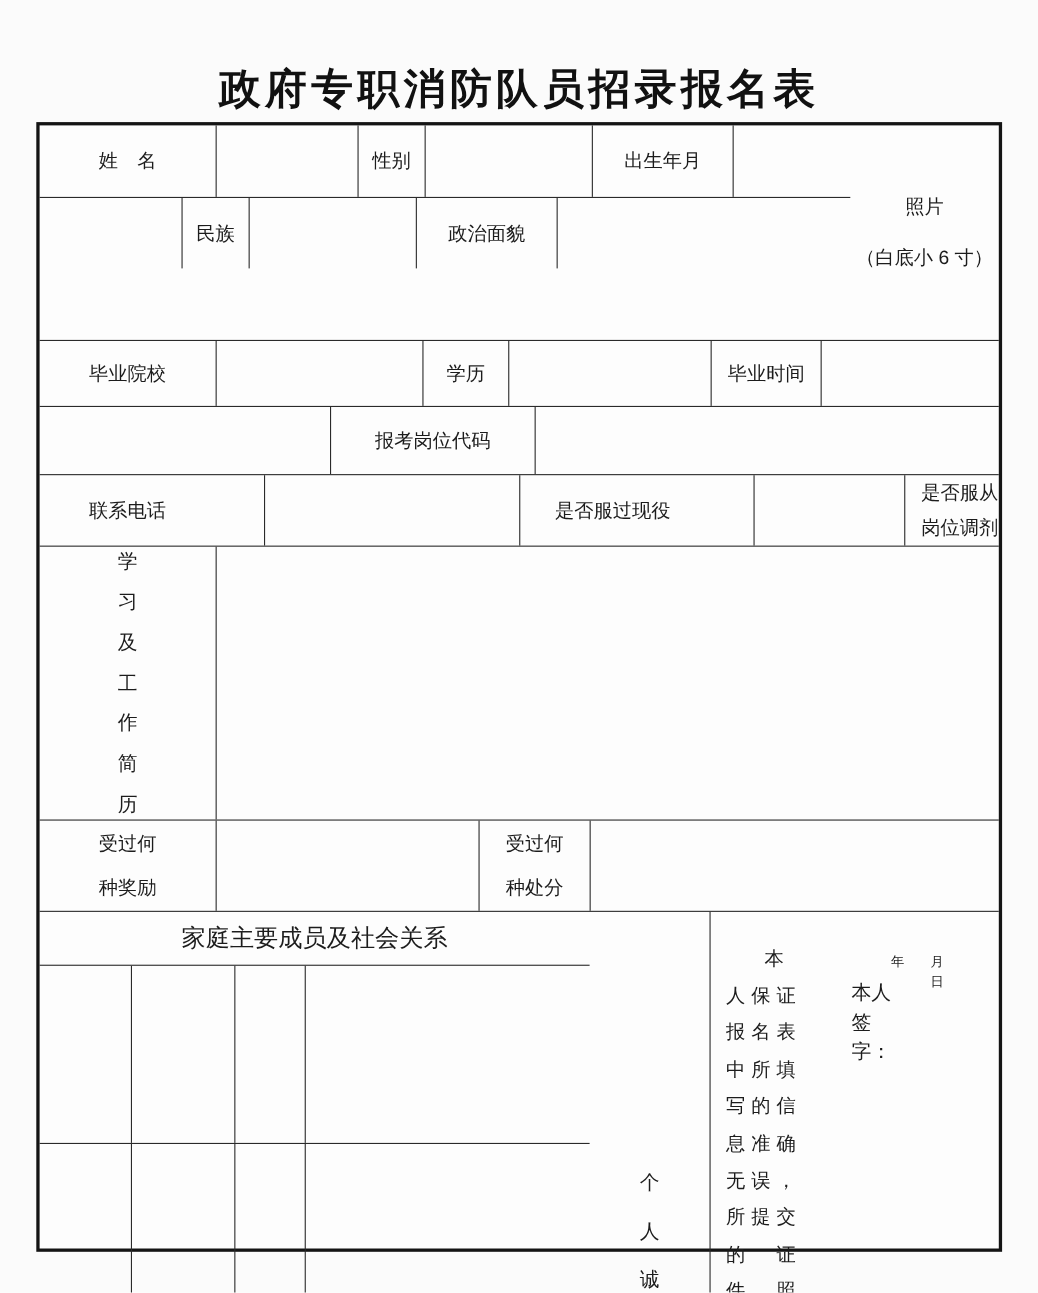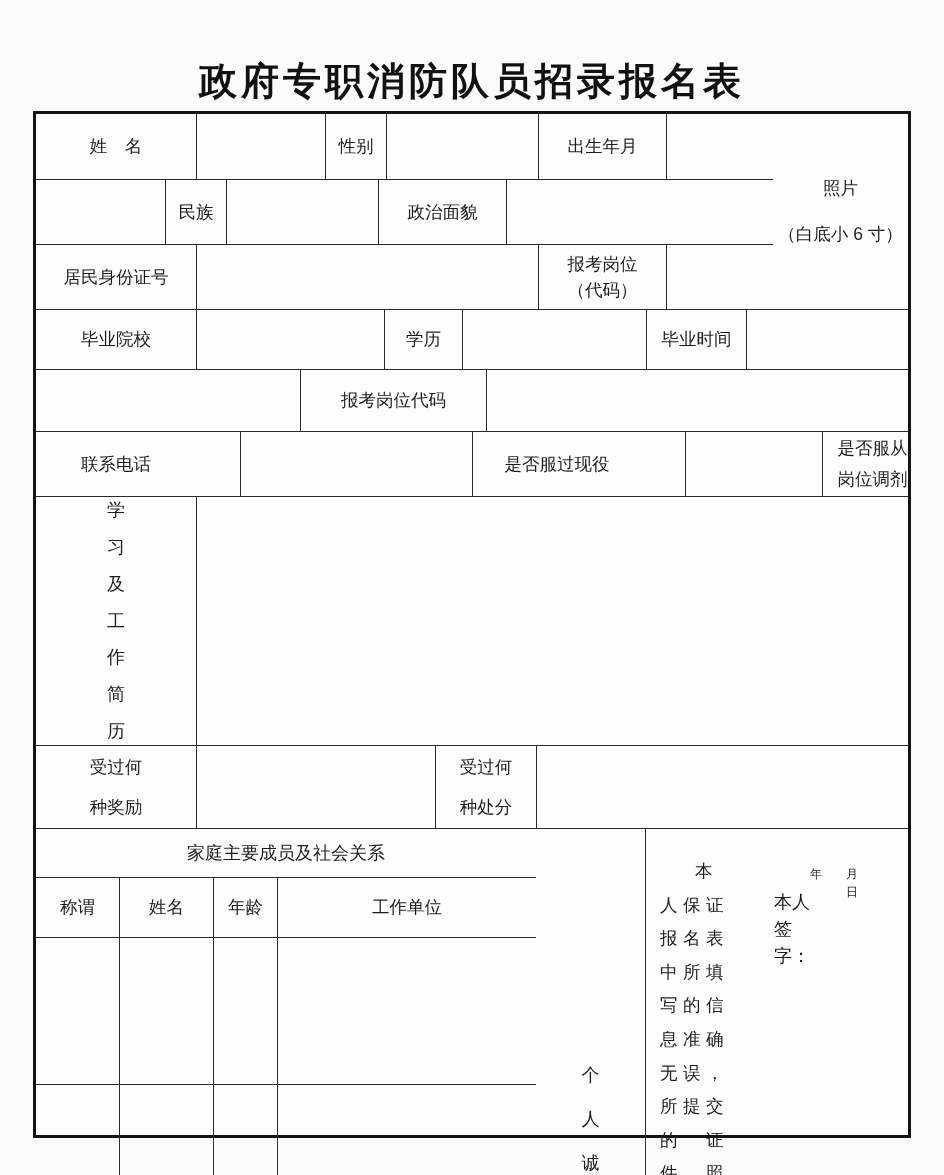--- a/index.html
+++ b/index.html
@@ -36,21 +36,21 @@
   .cell + .cell { border-left:1.5px solid #2a2a2a; }
   .grow { flex:1 1 auto; }
   .multiline { white-space:pre-line; }
   .stack { display:flex; flex-direction:column; flex-shrink:0; }
   .stack .row { display:flex; flex-shrink:0;justify-content:center; }
   .stack .row + .row { border-top:1.5px solid #2a2a2a; }
   .vlabel { white-space:pre-line; line-height:2.05; font-size:18px; }
   .vlabel-tall { white-space:pre-line; line-height:2.45; font-size:18px; }
   .photo-cell { white-space:pre-line; line-height:2.6; }
   .fam-wrap { display:flex; flex-direction:column; flex-shrink:0; }
-  .fam-header { height:48px; display:flex; align-items:center; justify-content:center; font-size:18px; flex-shrink:0; }
+  .fam-header { height:48px; display:flex; align-items:center; justify-content:center; font-size:22px; flex-shrink:0; }
   .fam-row { display:flex; border-top:1.5px solid #2a2a2a; flex:1 1 auto; }
   .fam-row.hdr { flex:0 0 60px; }
   .guarantee-cell {
     display:flex; flex-direction:row;
     align-items:flex-start; justify-content:flex-start;
     text-align:left; padding:26px 16px 0 14px;
   }
   .guarantee-text {
     font-size:17.5px; line-height:1.92; text-indent:2em;
     text-align:justify; letter-spacing:0.5px;
@@ -73,27 +73,20 @@
         <div class="cell" style="width:61px;">性别</div>
         <div class="cell" style="width:152px;"></div>
         <div class="cell" style="width:128px;">出生年月</div>
         <div class="cell grow"></div>
       </div>
       <div class="row" style="height:65px;">
         <div class="cell" style="width:129px;"></div>
         <div class="cell" style="width:61px;">民族</div>
         <div class="cell" style="width:152px;"></div>
         <div class="cell" style="width:128px;">政治面貌</div>
-        <div class="cell grow"></div>
-      </div>
-      <div class="row" style="flex:1 1 auto;">
-        <div class="cell" style="width:160px;">居民身份证号</div>
-        <div class="cell" style="width:342px;"></div>
-        <div class="cell multiline" style="width:128px;">报考岗位
-（代码）</div>
         <div class="cell grow"></div>
       </div>
     </div>
     <div class="cell grow photo-cell">照片
 （白底小 6 寸）</div>
   </div>
 
   <div class="band" style="height:60px;">
     <div class="cell" style="width:160px;">毕业院校</div>
     <div class="cell" style="width:188px;"></div>
@@ -135,26 +128,20 @@
 种奖励</div>
     <div class="cell" style="width:239px;"></div>
     <div class="cell multiline" style="width:101px; line-height:2.3;">受过何
 种处分</div>
     <div class="cell grow"></div>
   </div>
 
   <div class="band" style="flex:1 1 auto;">
     <div class="fam-wrap" style="width:500px;">
       <div class="fam-header">家庭主要成员及社会关系</div>
-      <div class="fam-row hdr">
-        <div class="cell" style="width:83px;">称谓</div>
-        <div class="cell" style="width:94px;">姓名</div>
-        <div class="cell" style="width:64px;">年龄</div>
-        <div class="cell grow">工作单位</div>
-      </div>
       <div class="fam-row">
         <div class="cell" style="width:83px;"></div>
         <div class="cell" style="width:94px;"></div>
         <div class="cell" style="width:64px;"></div>
         <div class="cell grow"></div>
       </div>
       <div class="fam-row">
         <div class="cell" style="width:83px;"></div>
         <div class="cell" style="width:94px;"></div>
         <div class="cell" style="width:64px;"></div>

